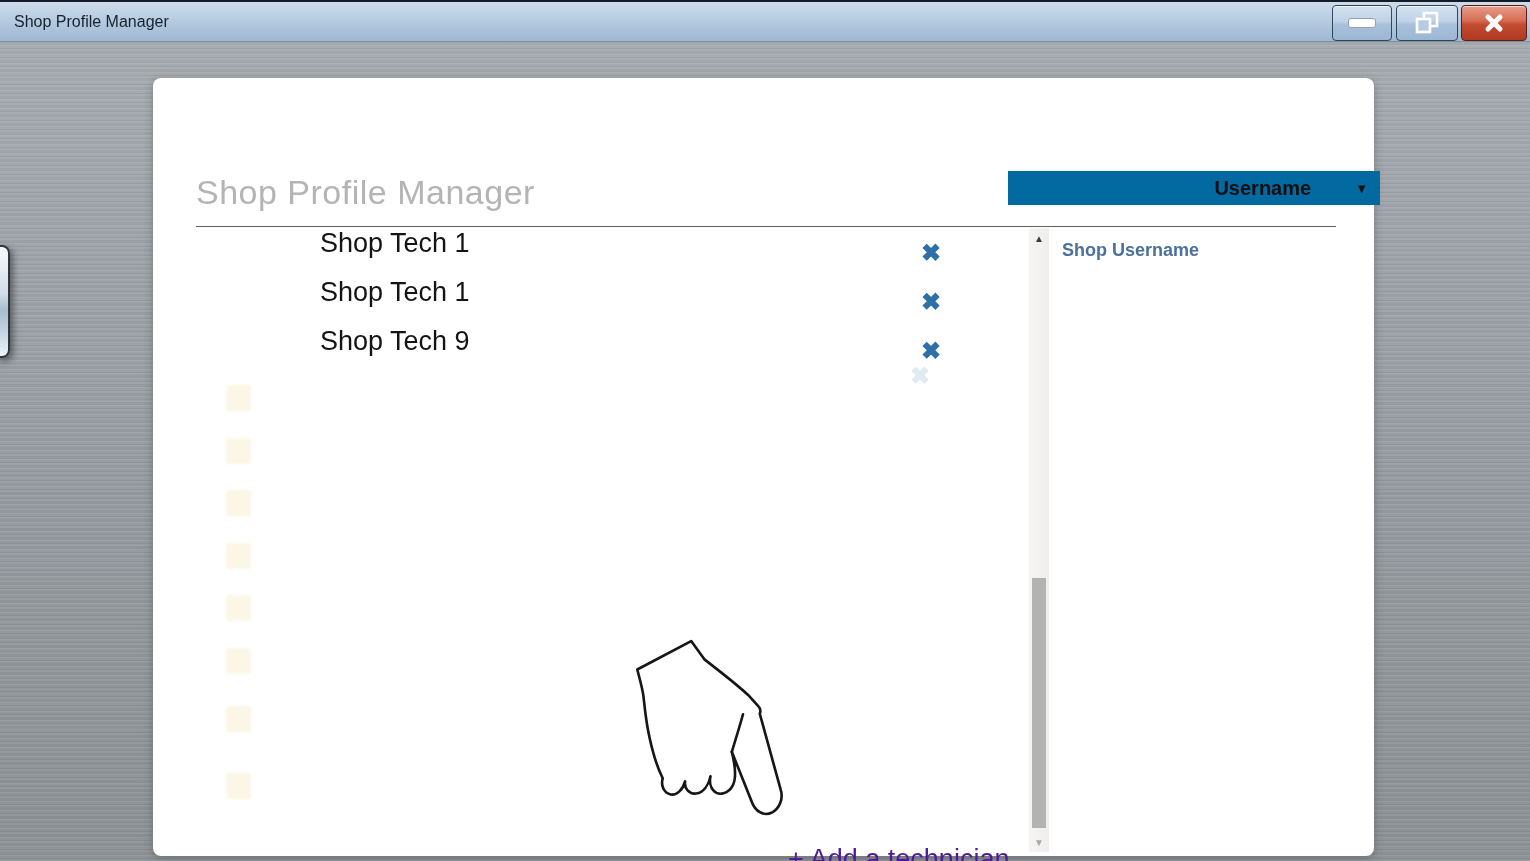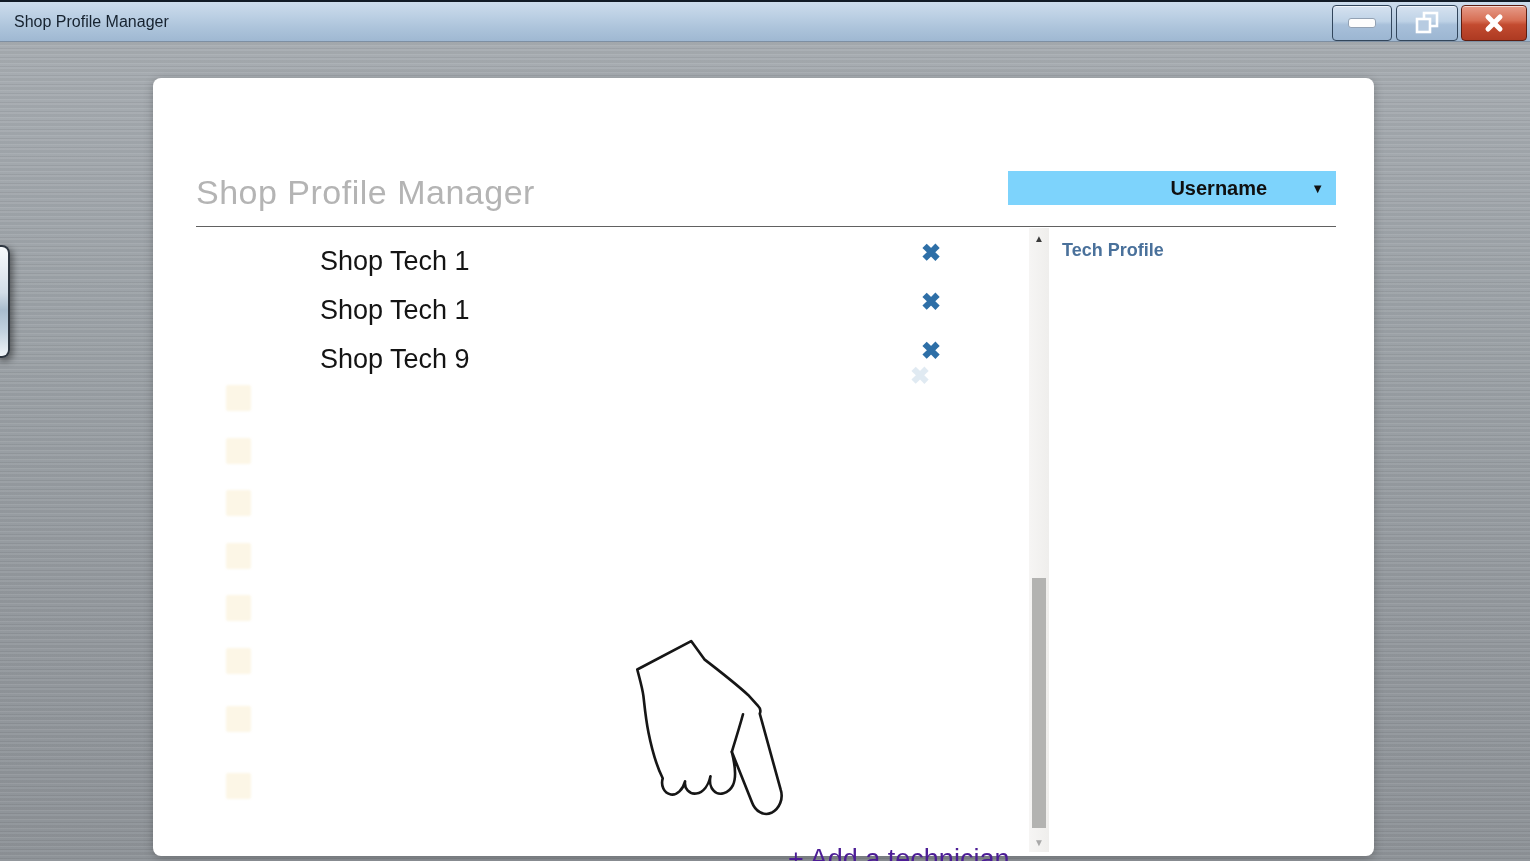--- a/index.html
+++ b/index.html
@@ -59,32 +59,32 @@
     box-shadow:0 2px 10px rgba(0,0,0,0.25);
   }
   .heading{
     position:absolute; left:43px; top:95px;
     font-size:34px; font-weight:300; letter-spacing:0.5px; color:#b4b4b4;
   }
   .divider{
     position:absolute; left:43px; top:148px; width:1140px; height:1px; background:#616161;
   }
   .username-dd{
-    position:absolute; left:855px; top:93px; width:328px; height:34px;
-    background:#7dd3fc;
+    position:absolute; left:855px; top:93px; width:372px; height:34px;
+    background:#0369a1;
     display:flex; align-items:center; justify-content:flex-end;
     padding-right:12px; gap:44px; cursor:pointer;
   }
   .username-dd .dd-value{ font-size:20px; font-weight:600; color:#101010; }
   .username-dd .dd-arrow{ font-size:13px; color:#111; line-height:1; }
 
   
   .tech-list{ position:absolute; left:43px; top:150px; width:833px; height:626px; }
   .tech-row{
-    position:relative; height:49px; display:flex; align-items:flex-end;
+    position:relative; height:49px; display:flex; align-items:flex-start;
   }
   .tech-name{ margin-left:124px; font-size:27px; color:#141414; }
   .tech-delete{
     position:absolute; right:88px; top:50%; transform:translateY(-50%);
     font-size:24px; font-weight:bold; color:#2e6fa7;
     background:none; border:none; cursor:pointer; line-height:1;
     font-family:"Liberation Sans", sans-serif;
   }
   .ghost-x{
     position:absolute; left:714px; top:136px; font-size:24px; font-weight:bold;
@@ -193,21 +193,21 @@
     <div class="ghost-block" style="top:478px"></div>
     <div class="ghost-block" style="top:545px"></div>
   </div>
 
   <div class="scrollbar">
     <div class="scroll-up">▲</div>
     <div class="scroll-thumb"></div>
     <div class="scroll-down">▼</div>
   </div>
 
-  <div class="right-title">Tech Profile</div>
+  <div class="right-title">Shop Username</div>
 
   <svg class="hand" viewBox="0 0 165 182">
     <path d="M9,31 L62,3 L75,21
              C88,31 106,45 118,56 L128,67
              C130,69 130.5,72 129.5,74.5
              L150,149
              C153,158 149,168 141,172
              C133,175.5 125,170 122,162
              L102,112
              C105,124 107,137 103,145

